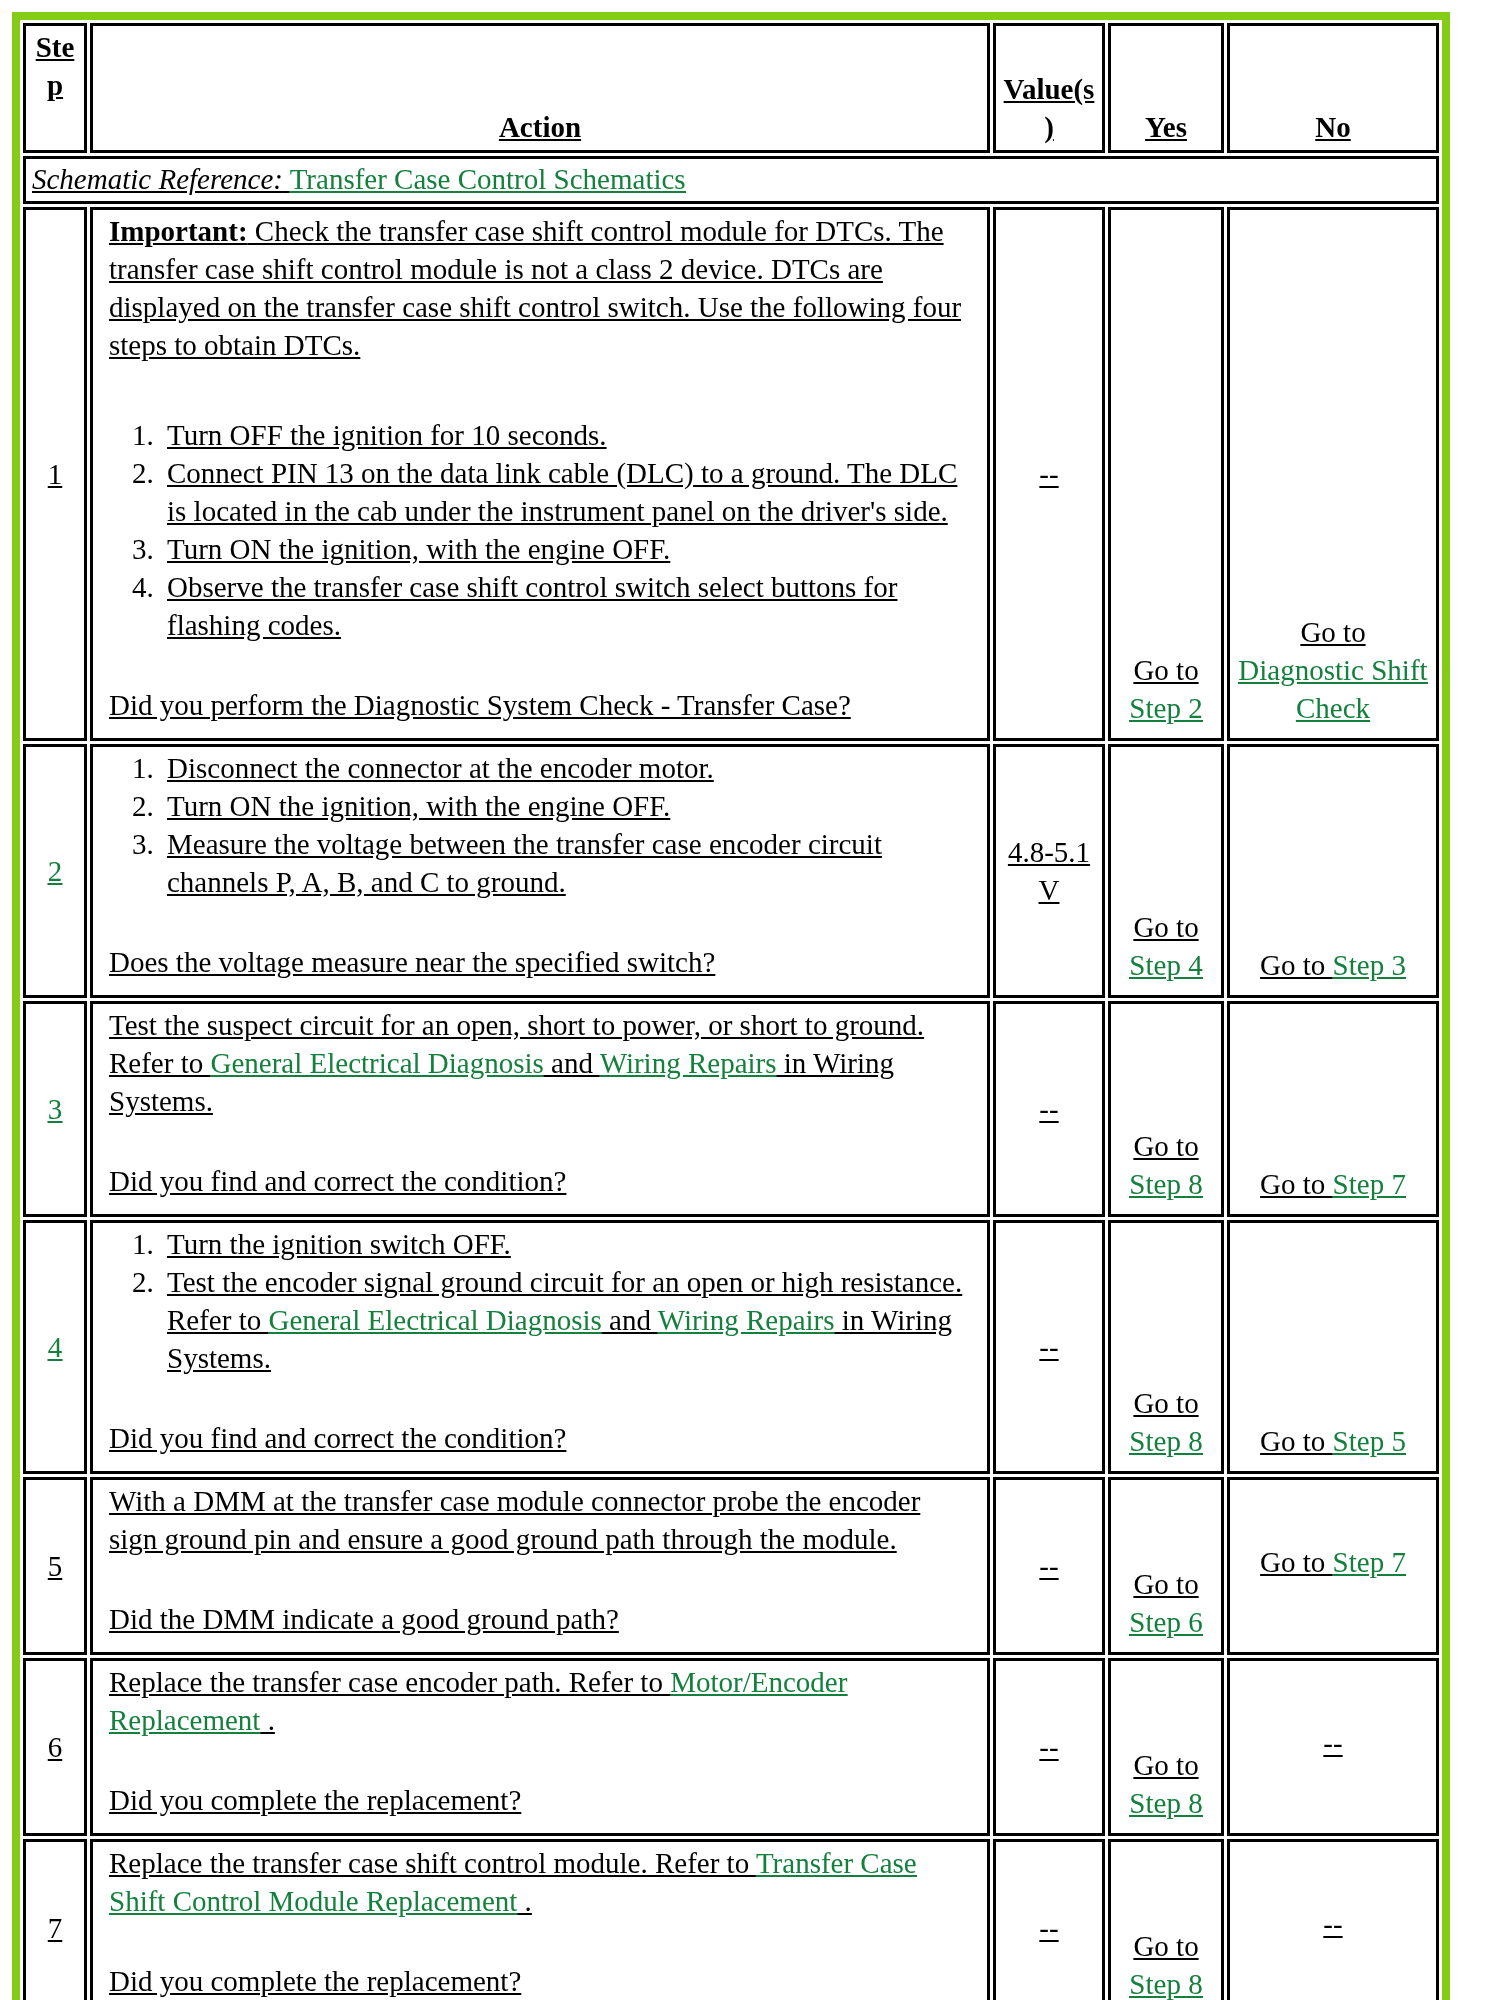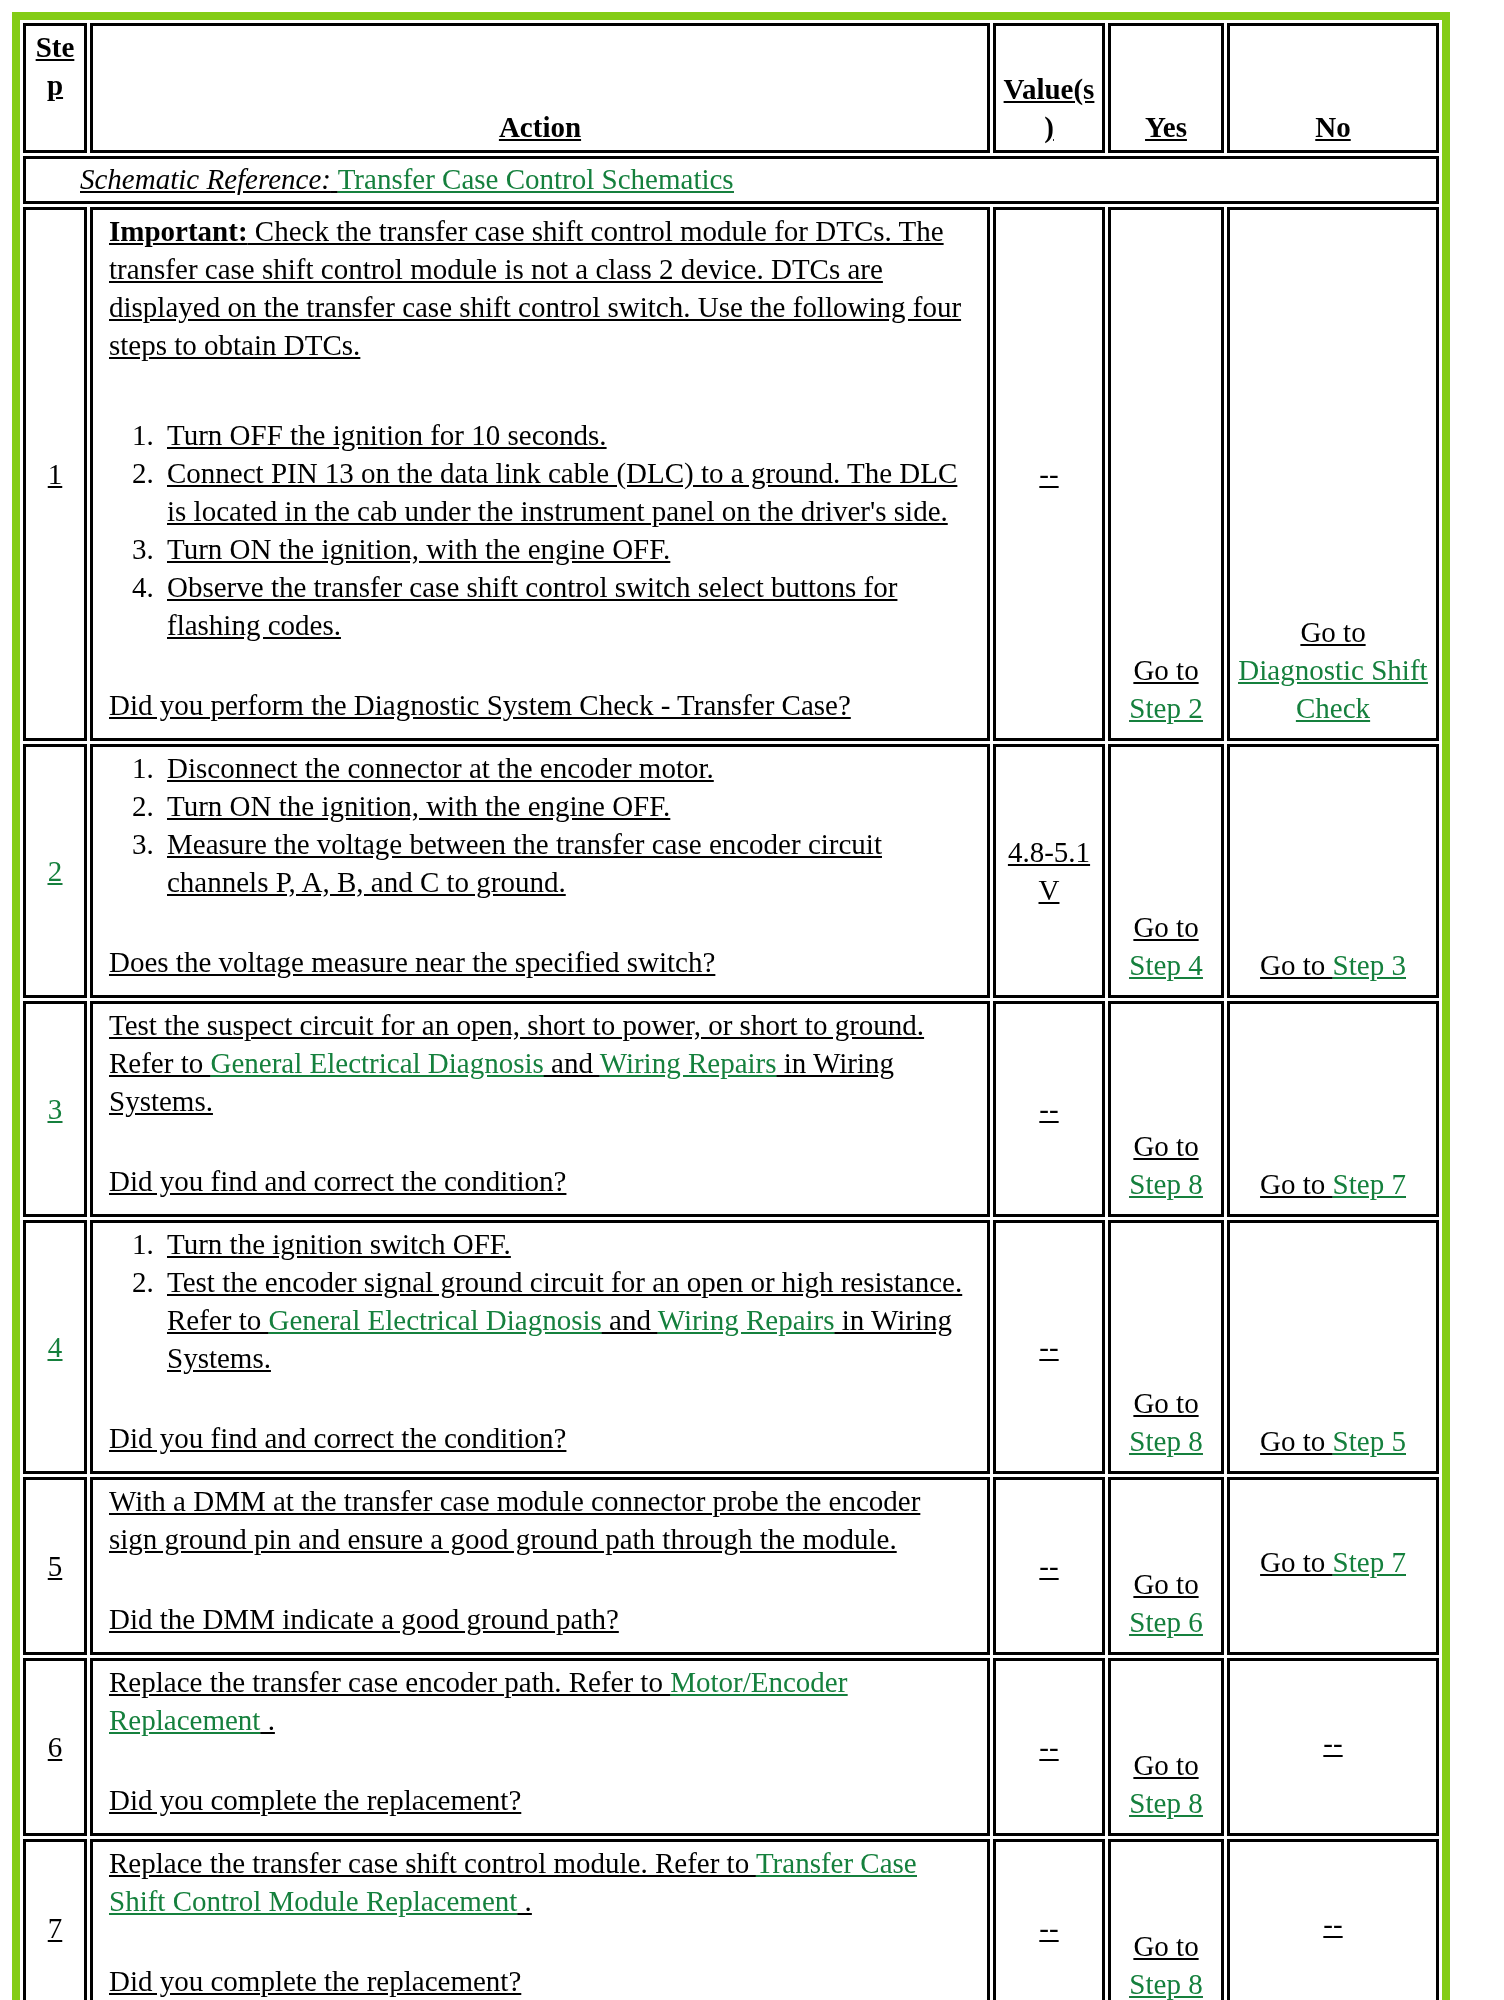--- a/index.html
+++ b/index.html
@@ -40,21 +40,21 @@
   td.value-cell { text-align: center; vertical-align: middle; }
   td.yes-cell, td.no-cell { text-align: center; padding-bottom: 11px; }
   .vb { vertical-align: bottom; }
   .vm { vertical-align: middle; }
   .action-cell p { margin: 12px; }
   .action-cell p.question { margin-top: 42px; }
   .action-cell ol { margin: 52px 0 0 0; padding: 0 0 0 64px; }
   .action-cell > :first-child { margin-top: 0 !important; }
   .action-cell li { padding-left: 6px; }
   .bold { font-weight: bold; }
-  .italic { font-style: italic; margin-left: 48px; }
+  .italic { font-style: italic; }
   a.link {
     color: #15803d;
     text-decoration: underline;
     cursor: pointer;
   }
 </style>
 </head>
 <body>
 
 <table class="diag">

